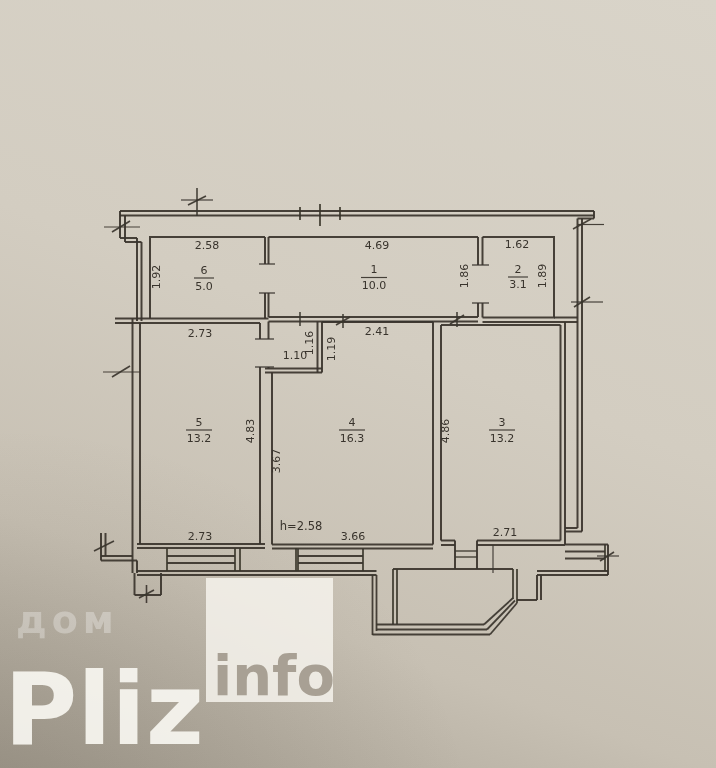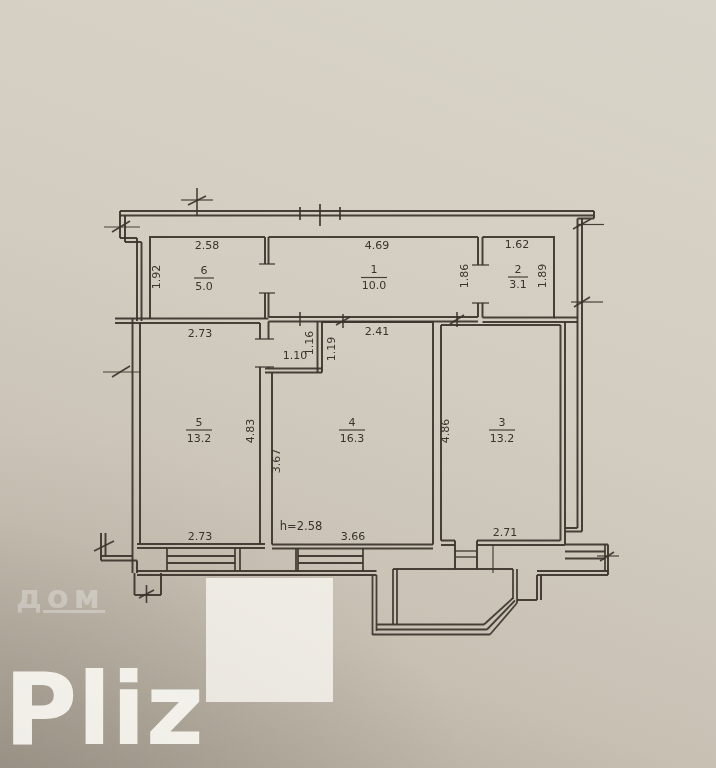--- a/index.html
+++ b/index.html
@@ -12,21 +12,21 @@
     position:absolute;inset:0;z-index:2;pointer-events:none;
     background:radial-gradient(120% 95% at 0% 108%, rgba(72,64,52,0.20), rgba(0,0,0,0) 55%);
   }
   .plan-svg{position:absolute;left:0;top:0;z-index:1;}
   .plan-svg text{fill:#38332c;font-family:"DejaVu Sans",sans-serif;}
   .dim{font-size:11px;}
   .roomnum{font-size:11px;}
   .roomarea{font-size:11px;}
   .hnote{font-size:11.5px;}
   .wm{position:absolute;z-index:3;line-height:1;white-space:nowrap;}
-  .wm-dom{left:16px;top:581px;font-size:32px;font-weight:bold;letter-spacing:5px;color:rgba(255,255,255,0.30);text-decoration:underline;}
+  .wm-dom{left:16px;top:601px;font-size:38px;font-weight:bold;letter-spacing:5px;color:rgba(255,255,255,0.30);}
   .wm-box{position:absolute;z-index:3;left:206px;top:578px;width:127px;height:124px;background:rgba(248,245,239,0.82);}
   .wm-pliz{left:4px;top:660px;font-size:100px;font-weight:bold;color:rgba(252,250,245,0.88);z-index:4;}
   .wm-info{left:213px;top:648px;font-size:56px;font-weight:bold;color:rgba(164,156,143,0.95);z-index:4;}
 </style>
 </head>
 <body>
 
 <div class="photo">
 
   <svg class="plan-svg" width="716" height="768" viewBox="0 0 716 768">
@@ -262,15 +262,16 @@
       <text class="dim" transform="translate(449 431) rotate(-90)">4.86</text>
       <text class="dim" x="505" y="536">2.71</text>
       <text class="roomnum" x="502" y="426">3</text>
       <text class="roomarea" x="502" y="442">13.2</text>
     </g>
   </svg>
 
   <div class="wm-box"></div>
   <div class="wm wm-dom">дом</div>
   <div class="wm wm-pliz">Pliz</div>
+  <div class="wm wm-info">info</div>
 
   <div class="shade"></div>
 </div>
 
 </body></html>

